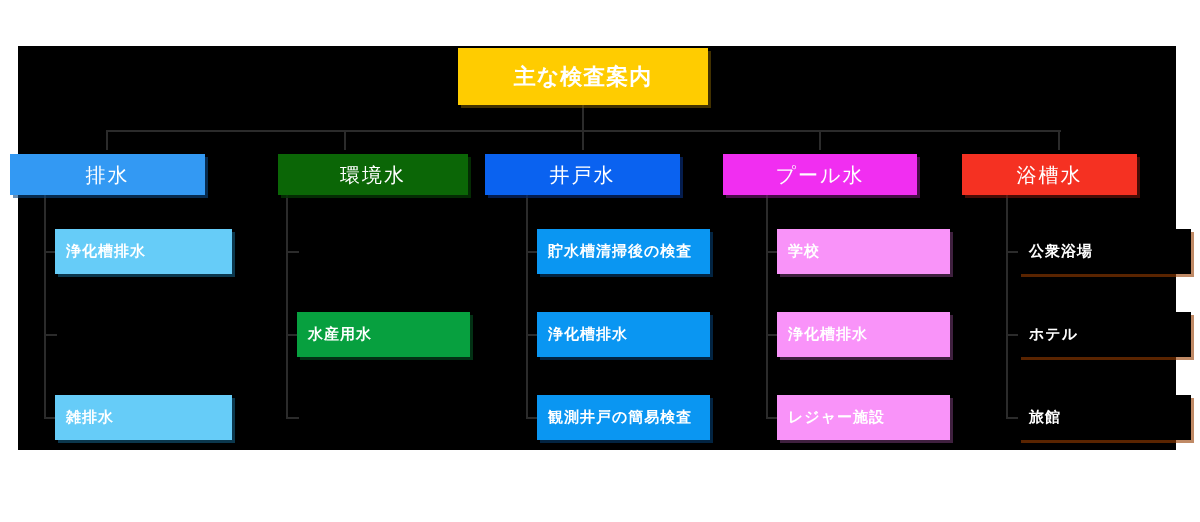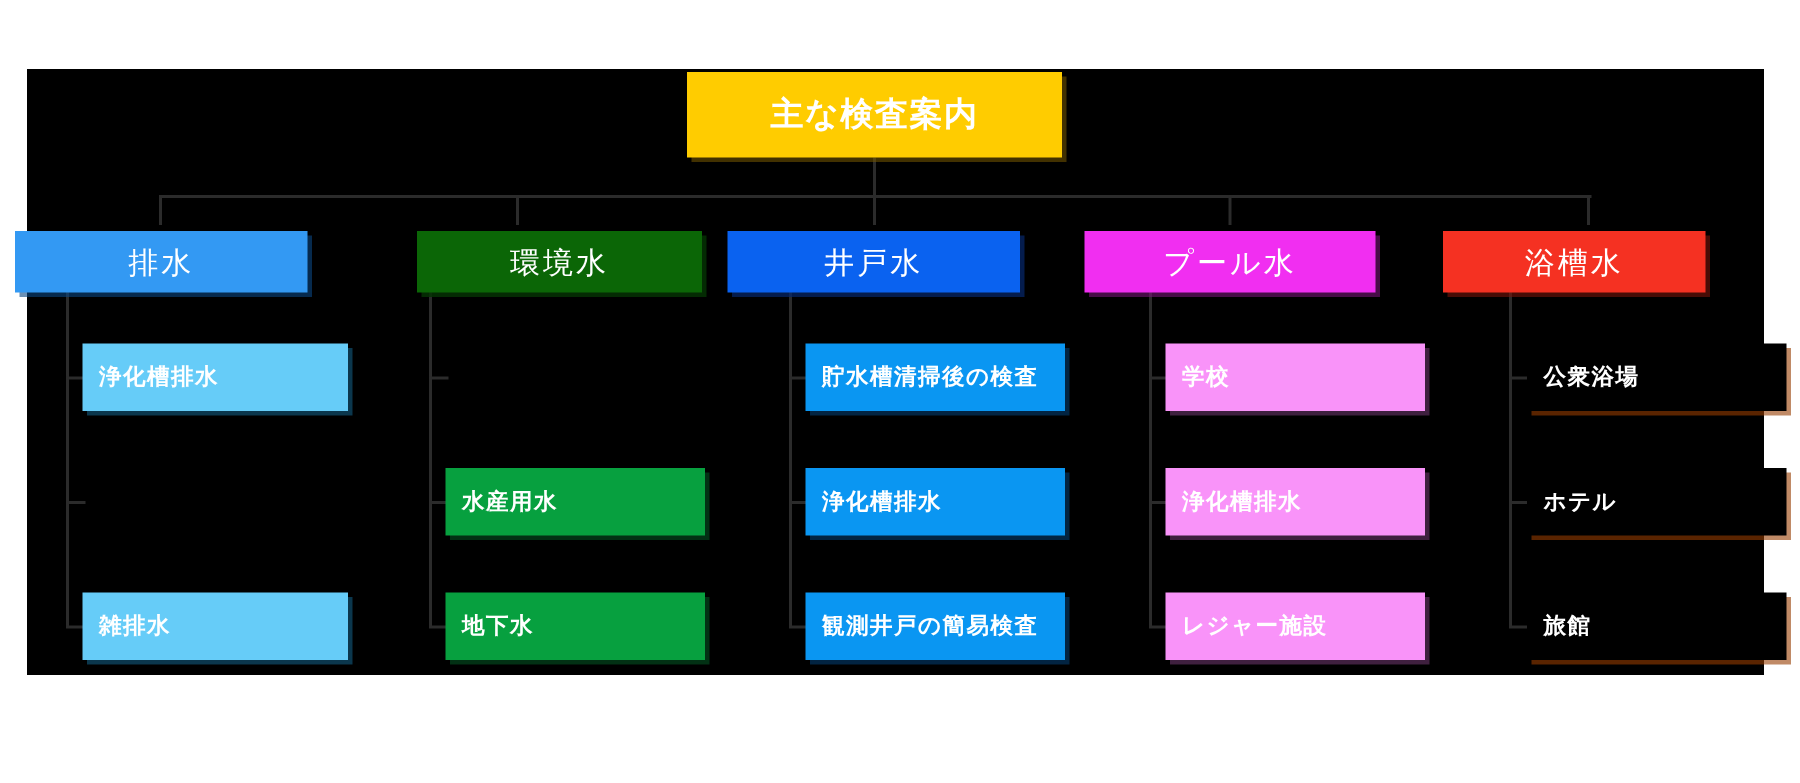--- a/index.html
+++ b/index.html
@@ -135,23 +135,20 @@
   <div class="node l3 c0 r0">
     <span class="lbl">浄化槽排水</span>
   </div>
   <div class="node l3 c0 r2">
     <span class="lbl">雑排水</span>
   </div>
 
   <div class="node l3 c1 r1">
     <span class="lbl">水産用水</span>
   </div>
-  <div class="node l3 c1 r2">
-    <span class="lbl">地下水</span>
-  </div>
 
   <div class="node l3 c2 r0">
     <span class="lbl">貯水槽清掃後の検査</span>
   </div>
   <div class="node l3 c2 r1">
     <span class="lbl">浄化槽排水</span>
   </div>
   <div class="node l3 c3 r0">
     <span class="lbl">学校</span>
   </div>

